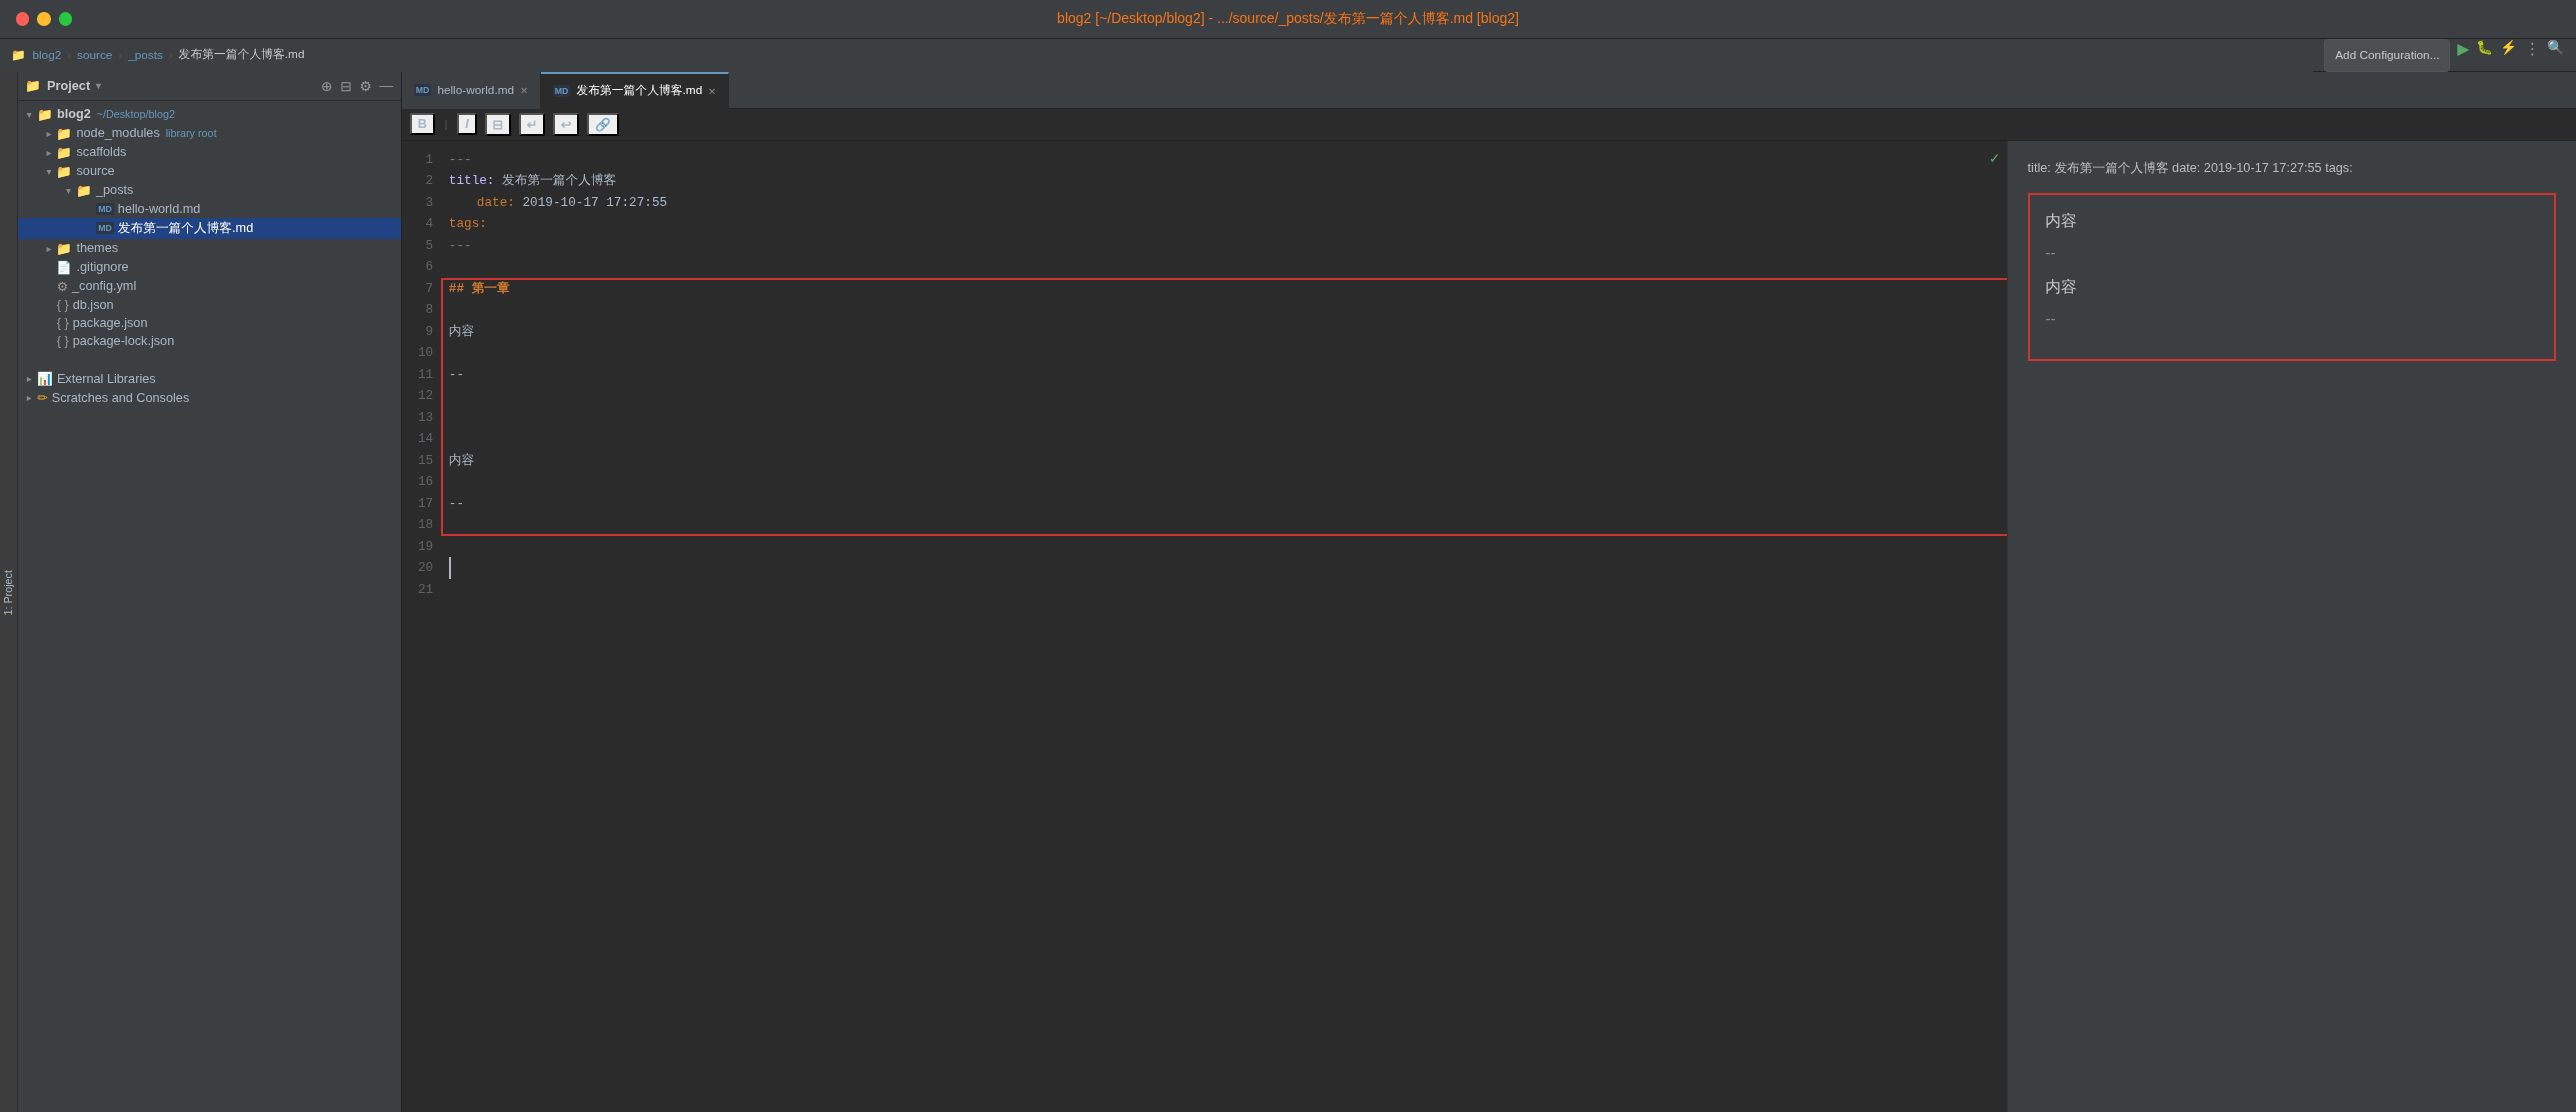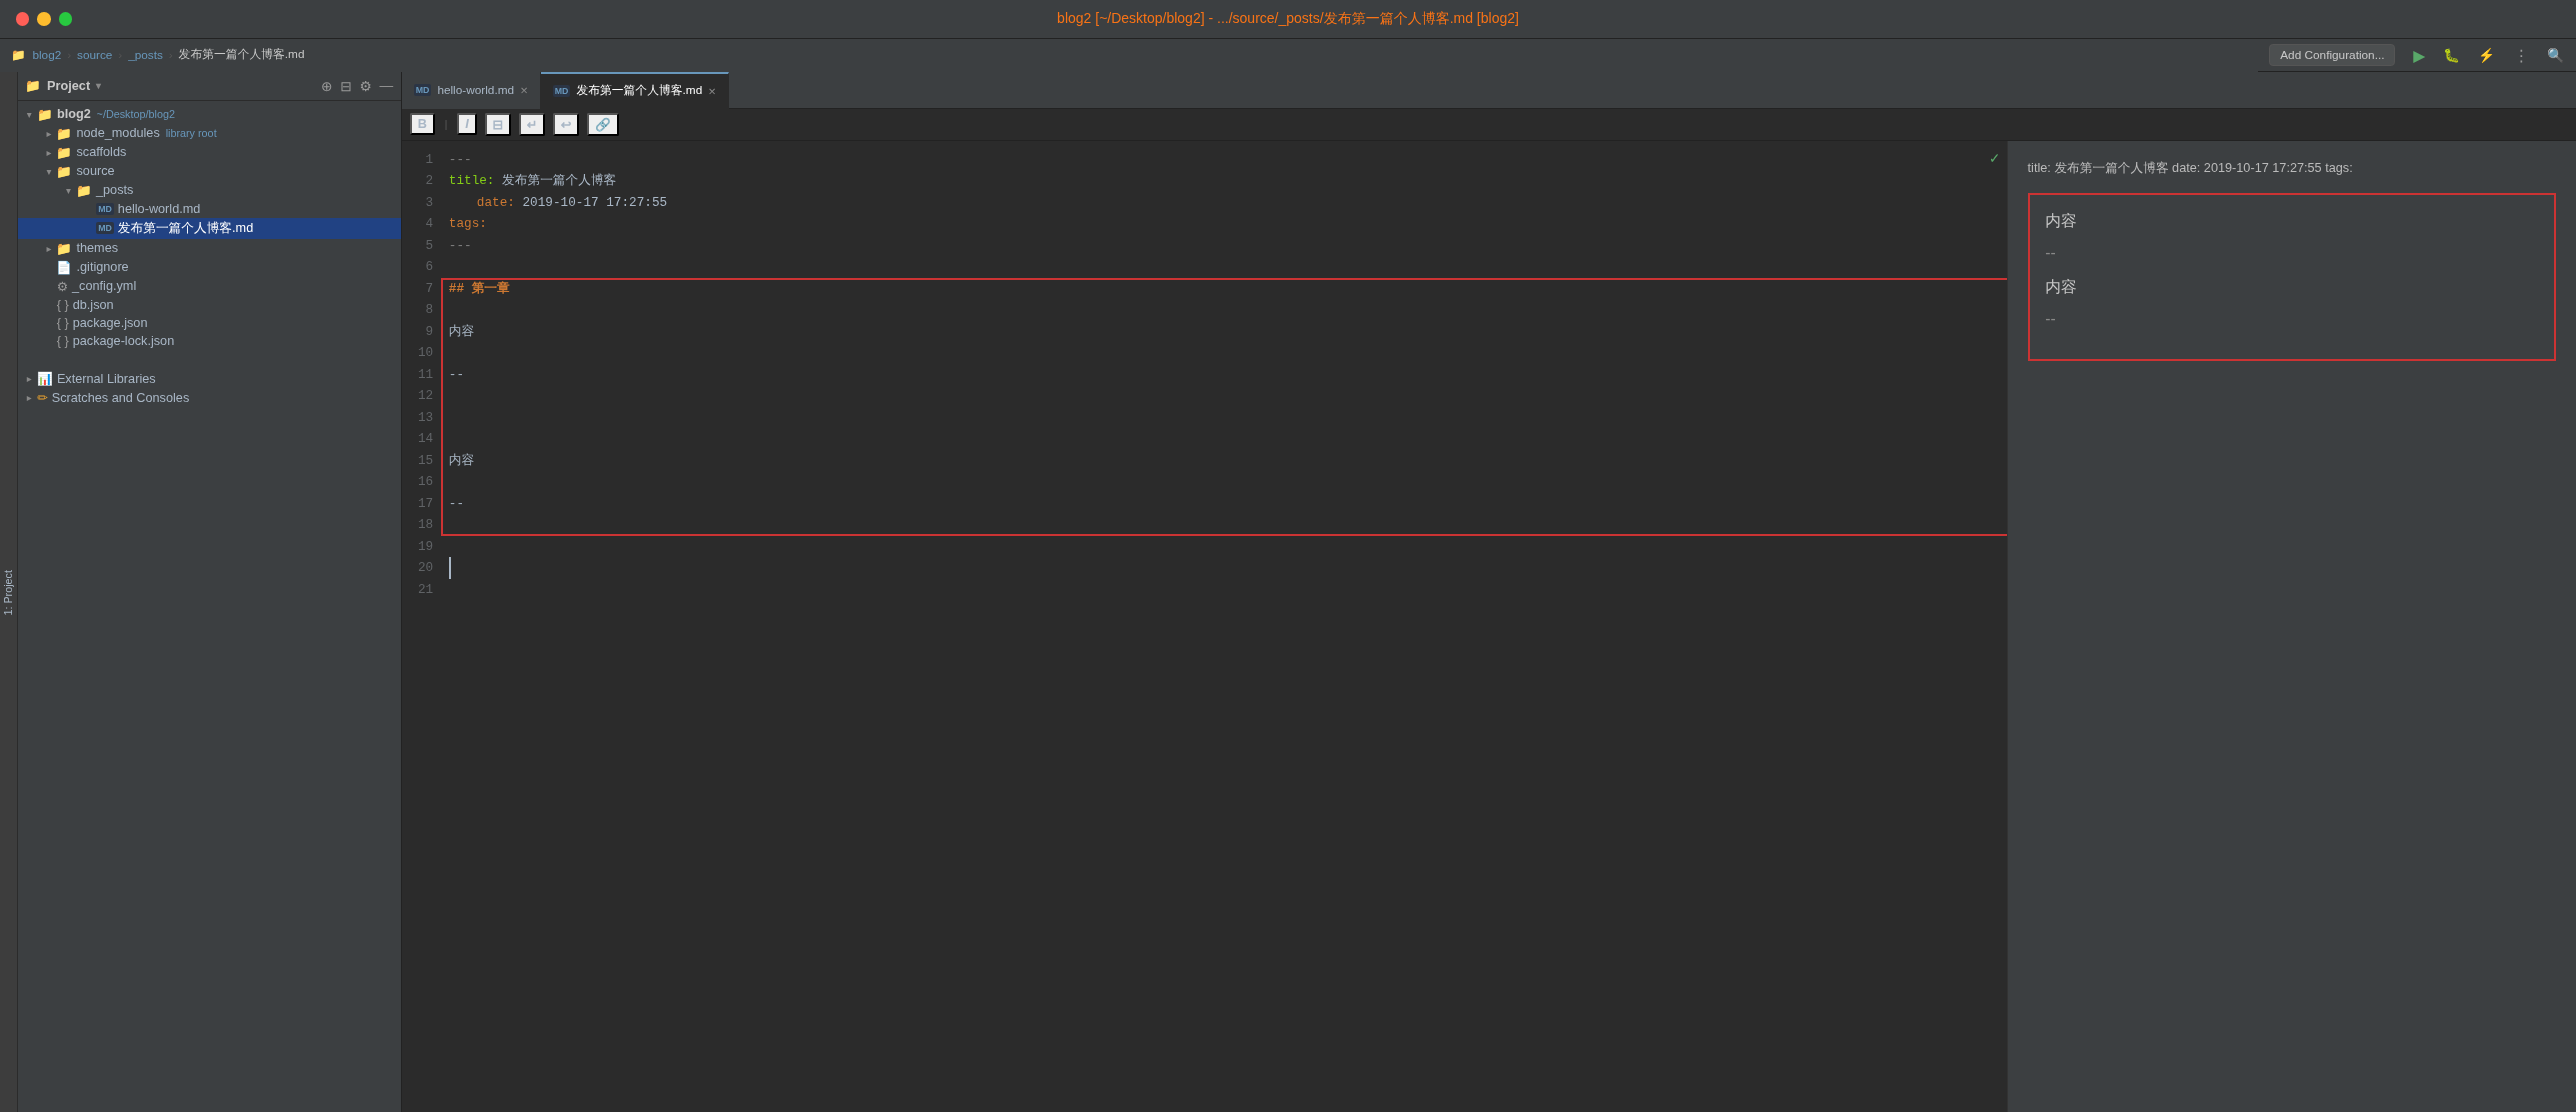--- a/index.html
+++ b/index.html
@@ -304,21 +304,21 @@
   <div class="breadcrumb-bar" style="flex:1; height:33px; border-bottom:none;">
     <span style="color:#7e9ab5;">📁</span>
     <span style="color:#6897bb; cursor:pointer;">blog2</span>
     <span class="breadcrumb-sep">›</span>
     <span style="color:#6897bb; cursor:pointer;">source</span>
     <span class="breadcrumb-sep">›</span>
     <span style="color:#6897bb; cursor:pointer;">_posts</span>
     <span class="breadcrumb-sep">›</span>
     <span style="color:#c8c8c8;">发布第一篇个人博客.md</span>
   </div>
-  <div style="display:flex; align-items:center; gap:18px; padding:0 11.8px; height:33px;">
+  <div style="display:flex; gap:7px; padding:0 11.8px; height:33px;">
     <button style="background:#4c4f50; border:1px solid #555; color:#c8c8c8; padding:2.9px 9.8px; border-radius:3.9px; cursor:pointer; font-size:11.8px;">Add Configuration...</button>
     <span style="color:#59a869; font-size:15.7px; cursor:pointer;">▶</span>
     <span style="color:#9a9a9a; font-size:13.7px; cursor:pointer;">🐛</span>
     <span style="color:#9a9a9a; font-size:13.7px; cursor:pointer;">⚡</span>
     <span style="color:#9a9a9a; font-size:15.7px; cursor:pointer;">⋮</span>
     <span style="color:#9a9a9a; font-size:13.7px; cursor:pointer;">🔍</span>
   </div>
 </div>
 
 <div class="main-layout">
@@ -492,21 +492,21 @@
             <div>20</div>
           <div>21</div>
         </div>
         <div class="code-content" style="position:relative;">
           <span class="code-green-check">✓</span>
 
           <div class="code-line">
               <span style="color:#808080;">---</span>
             </div>
           <div class="code-line">
-              <span style="color:#a9b7c6;"><span style="color:#84cc16;">title:</span> 发布第一篇个人博客</span>
+              <span style="color:#a9b7c6;"><span style="color:#c4b5fd;">title:</span> 发布第一篇个人博客</span>
             </div>
           <div class="code-line">
               <span style="color:#a9b7c6;"><span style="color:#cc7832;margin-left:28px;">date:</span> 2019-10-17 17:27:55</span>
             </div>
           <div class="code-line">
               <span style="color:#cc7832;">tags:</span>
             </div>
           <div class="code-line">
               <span style="color:#808080;">---</span>
             </div>

